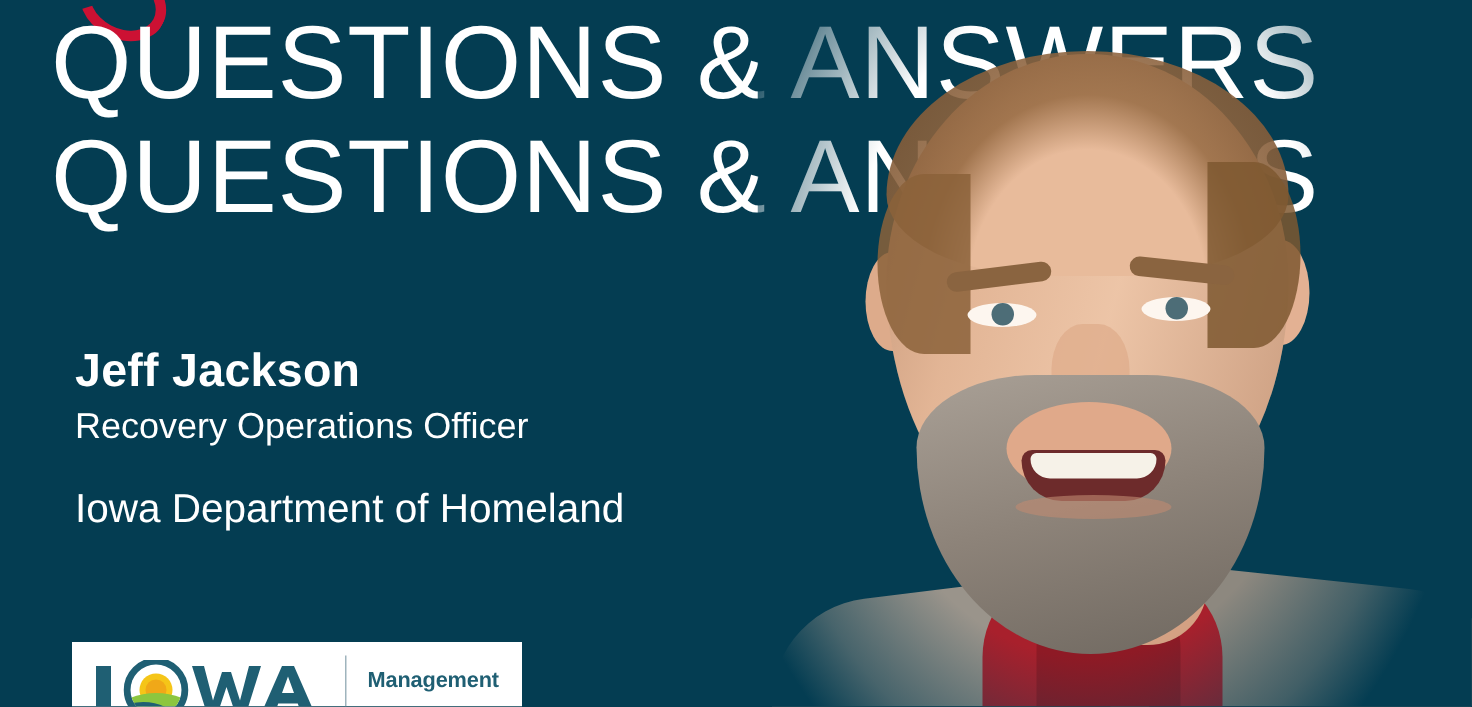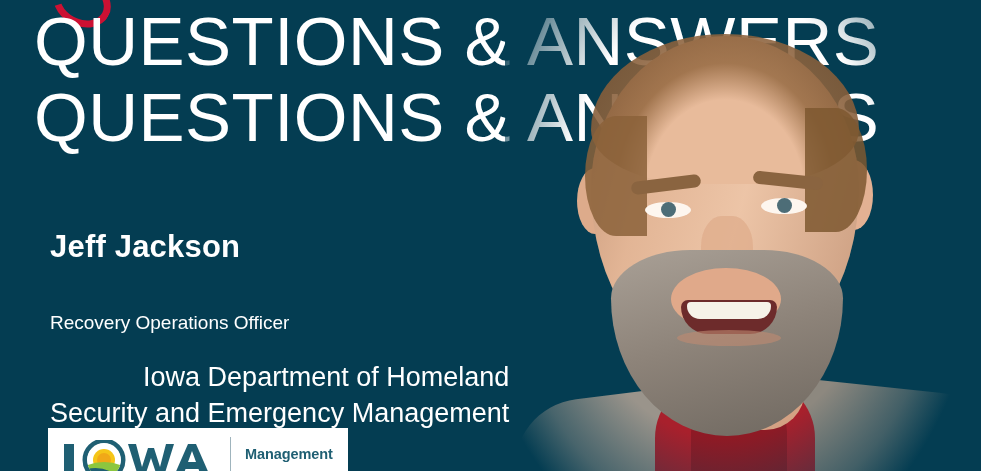--- a/index.html
+++ b/index.html
@@ -57,33 +57,32 @@
   }
   .speaker-name {
     display: block;
     font-size: 31px;
     line-height: 40px;
     font-weight: 700;
     letter-spacing: 0.2px;
   }
   .speaker-role {
     display: block;
-    font-size: 19px;
+    font-size: 24px;
     line-height: 36px;
     font-weight: 400;
-    margin-top: 38px;
   }
   .speaker-org {
     display: block;
     margin-top: 18px;
     font-size: 27px;
     line-height: 36px;
     font-weight: 400;
   }
-  .speaker-org span { display: block; text-align: right; }
+  .speaker-org span { display: block; }
 
   
   .logo-card {
     position: absolute;
     left: 48px;
     top: 428px;
     width: 300px;
     height: 52px;
     background: #ffffff;
     display: flex;
@@ -264,21 +263,20 @@
     <div class="ph ph-teeth"></div>
     <div class="ph ph-lip"></div>
     <div class="ph ph-blend"></div>
   </div>
 
   <div class="speaker">
     <span class="speaker-name">Jeff Jackson</span>
     <span class="speaker-role">Recovery Operations Officer</span>
     <span class="speaker-org">
       <span>Iowa Department of Homeland</span>
-      <span>Security and Emergency Management</span>
     </span>
   </div>
 
   <div class="logo-card">
     <div class="logo-wordmark">
       <svg width="152" height="40" viewBox="0 0 152 40" aria-hidden="true">
 
         <rect x="2" y="4" width="10" height="32" fill="#1f5f73"></rect>
 
         <circle cx="42" cy="20" r="19" fill="none" stroke="#1f5f73" stroke-width="5"></circle>

